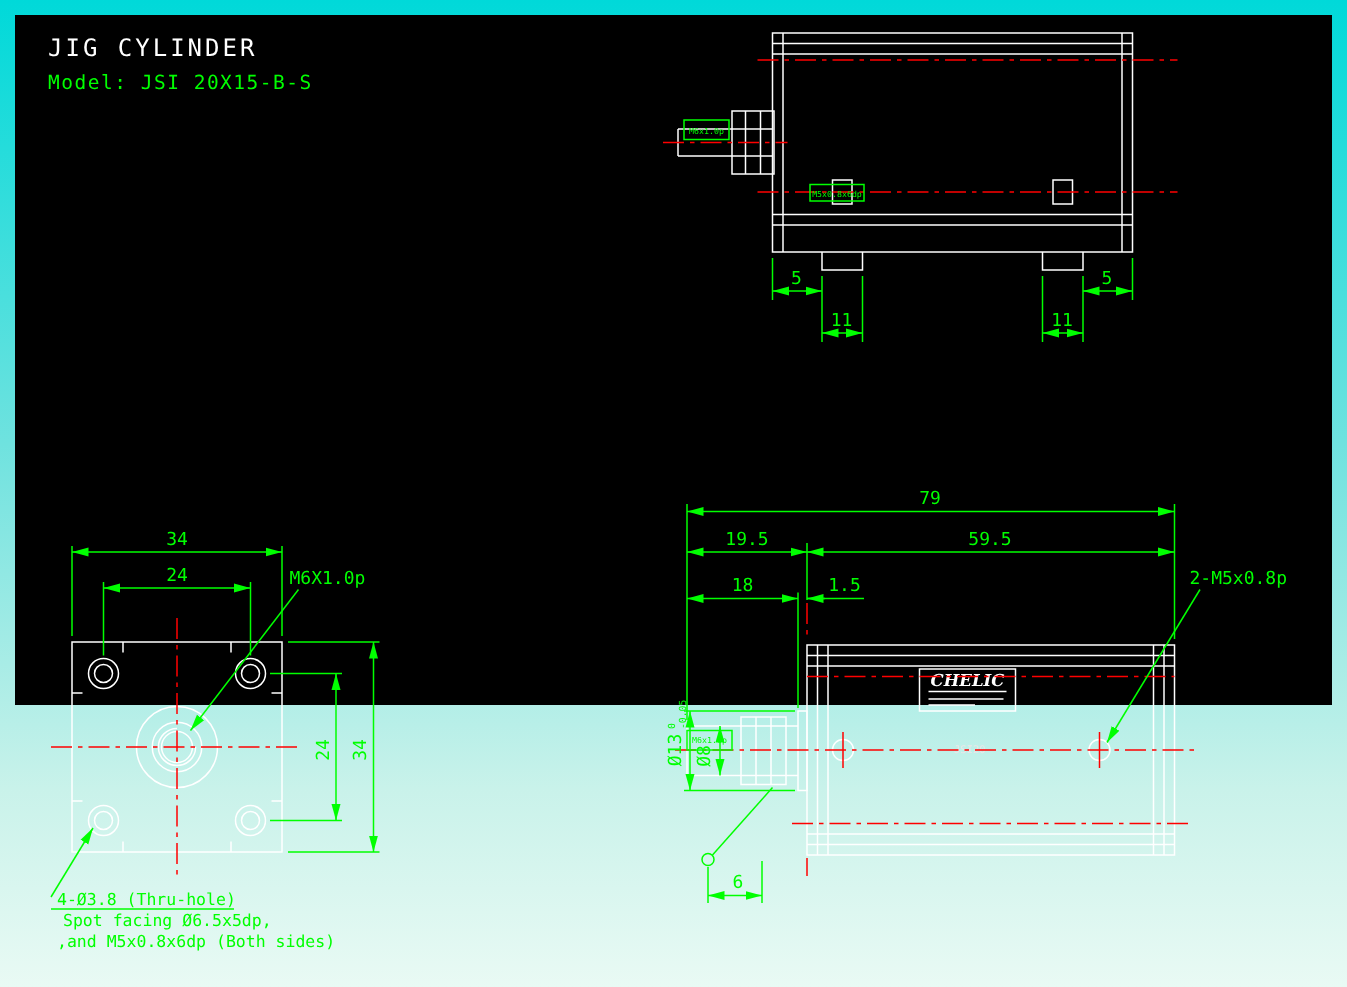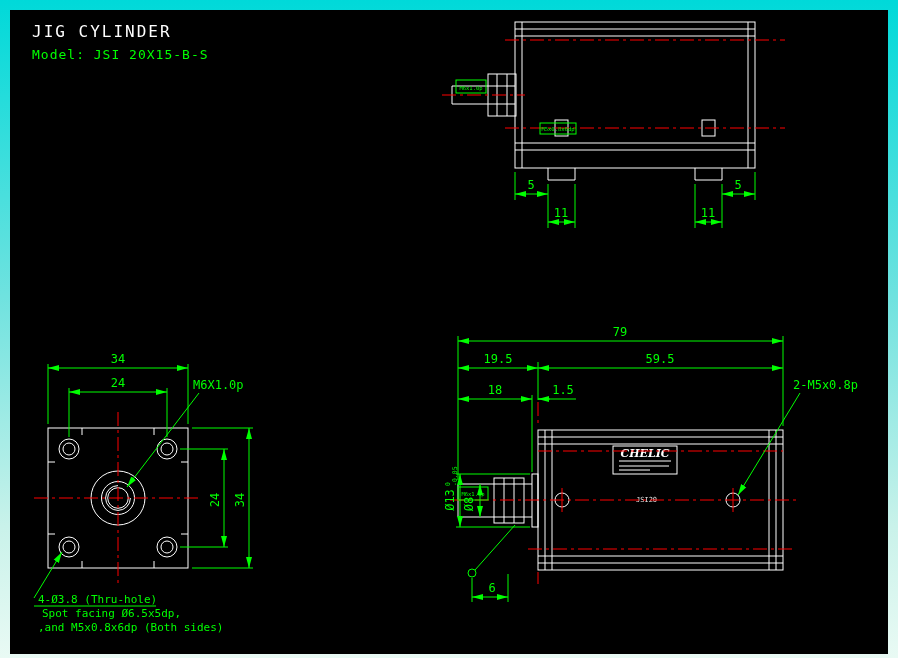--- a/index.html
+++ b/index.html
@@ -1,21 +1,21 @@
 <!DOCTYPE html>
 <html><head>
 <meta charset="utf-8">
 <style>
   html,body{margin:0;padding:0;width:898px;height:658px;overflow:hidden;}
   .desktop{
     width:898px;height:658px;position:relative;
     background:linear-gradient(180deg,#00d9d9 0%,#6fe2df 45%,#c9f2ea 80%,#e9faf4 100%);
   }
   .canvas{
-    position:absolute;left:10px;top:10px;width:878px;height:644px;
+    position:absolute;left:10px;top:10px;width:878px;height:460px;
     background:#000000;
     text-align:right;
   }
   svg{display:block;}
   .geo{stroke:#ffffff;stroke-width:1;fill:none;}
   .red{stroke:#ff0000;stroke-width:1;fill:none;stroke-dasharray:14 4 3 4;}
   .redc{stroke:#ff0000;stroke-width:1;fill:none;}
   .dim{stroke:#00ff00;stroke-width:1;fill:none;}
   .dimtext{fill:#00ff00;font-family:"DejaVu Sans Mono",monospace;font-size:12px;}
   .notetext{fill:#00ff00;font-family:"DejaVu Sans Mono",monospace;font-size:11px;}

